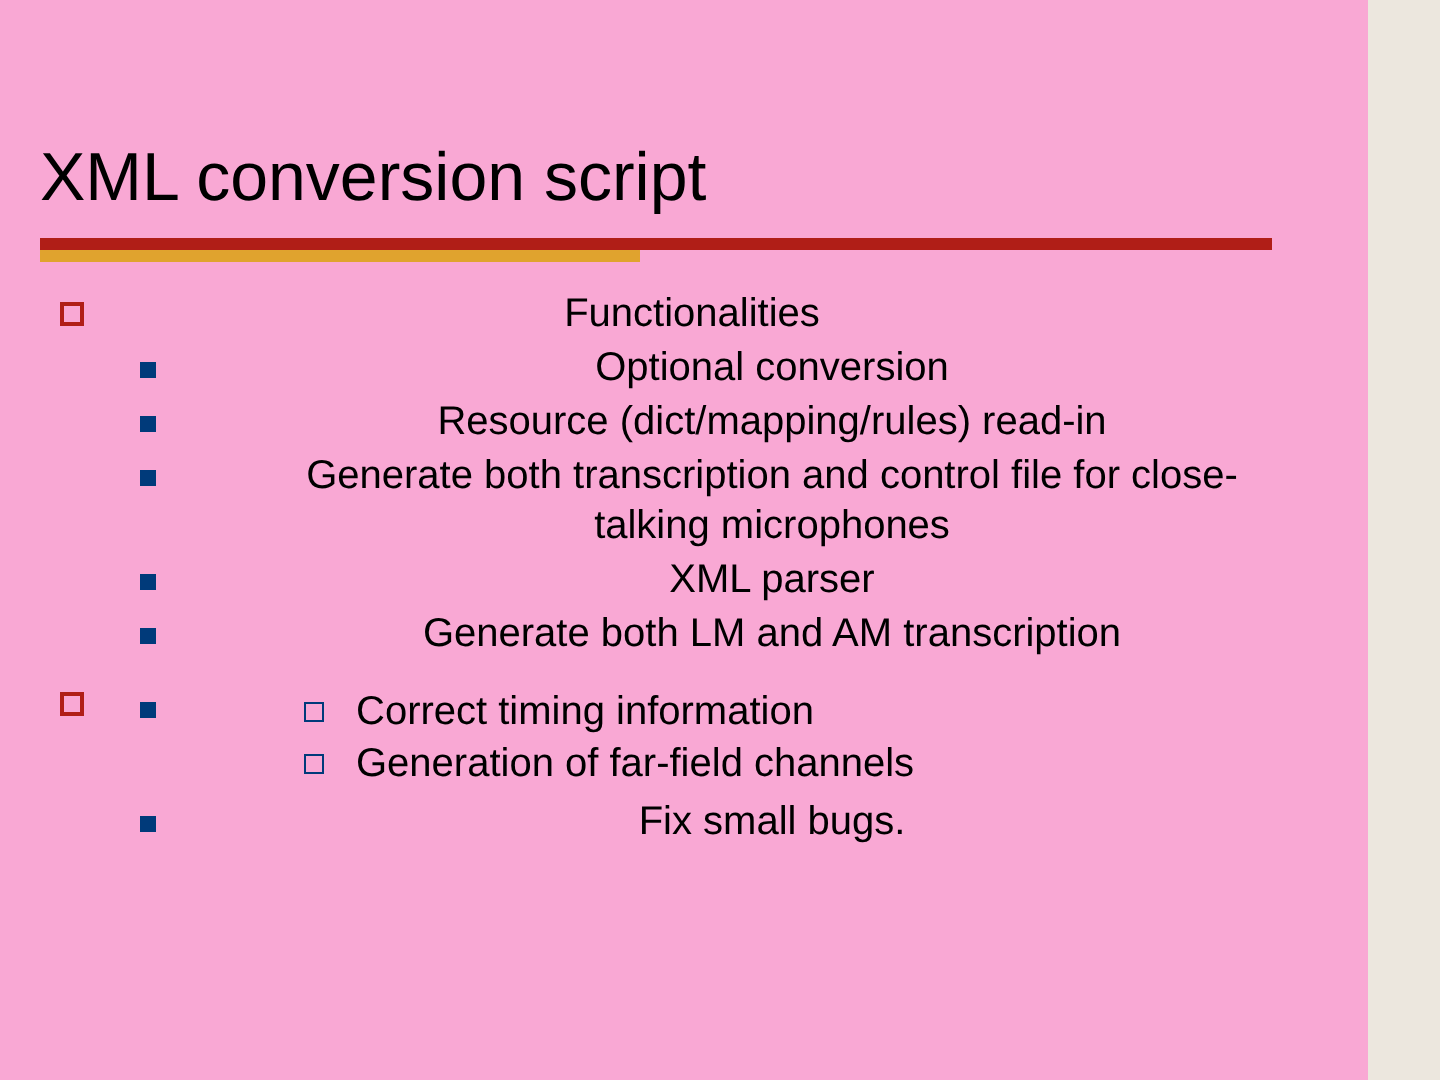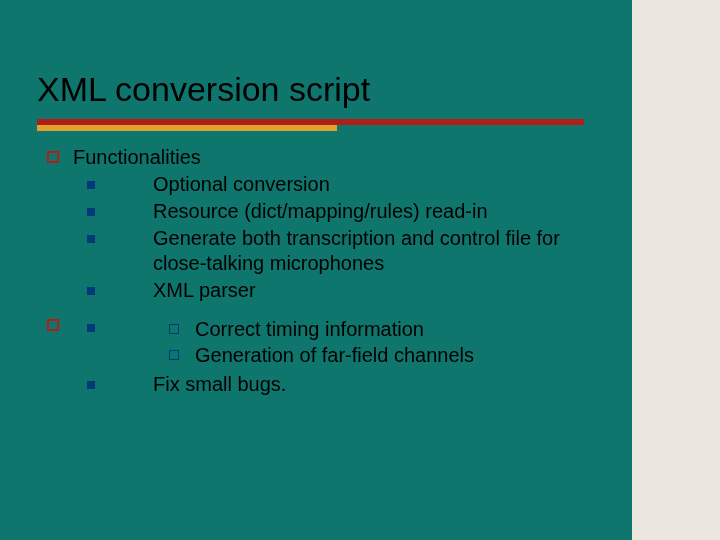--- a/index.html
+++ b/index.html
@@ -6,24 +6,24 @@
     margin: 0;
     padding: 0;
     width: 720px;
     height: 540px;
     background: #ece7de;
     font-family: Verdana, Geneva, sans-serif;
     color: #000;
   }
   .slide {
     box-sizing: border-box;
-    width: 632px;
+    width: 684px;
     height: 540px;
-    padding: 70px 48px 40px 37px;
-    background: #0f766e;
+    padding: 70px 48px 40px 20px;
+    background: #f9a8d4;
   }
   .title {
     font-size: 34px;
     line-height: 1.15;
     margin: 0 0 0 0;
     font-weight: 400;
   }
   .rule-wrap {
     margin-top: 10px;
     margin-bottom: 14px;
@@ -39,20 +39,21 @@
     width: 300px;
   }
   .content {
     font-size: 20px;
     line-height: 1.25;
   }
   ul, li {
     margin: 0;
     padding: 0;
     list-style: none;
+    text-align: center;
   }
   .lvl1 > li {
     display: flex;
     align-items: flex-start;
     margin: 4px 0 2px 0;
   }
   .lvl1-bullet {
     flex: 0 0 auto;
     width: 12px;
     height: 12px;
@@ -127,20 +128,24 @@
               <div class="lvl2-body">Resource (dict/mapping/rules) read-in</div>
             </li>
             <li>
               <span class="lvl2-bullet"></span>
               <div class="lvl2-body">Generate both transcription and control file for close-talking microphones</div>
             </li>
             <li>
               <span class="lvl2-bullet"></span>
               <div class="lvl2-body">XML parser</div>
             </li>
+            <li>
+              <span class="lvl2-bullet"></span>
+              <div class="lvl2-body">Generate both LM and AM transcription</div>
+            </li>
           </ul>
         </div>
       </li>
 
       <li>
         <span class="lvl1-bullet"></span>
         <div class="lvl1-body">
           <ul class="lvl2">
             <li>
               <span class="lvl2-bullet"></span>

